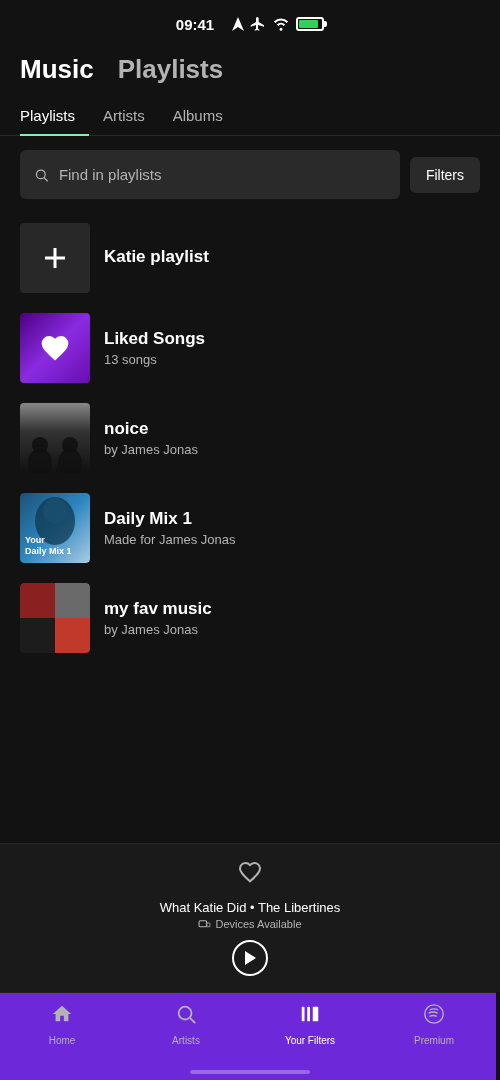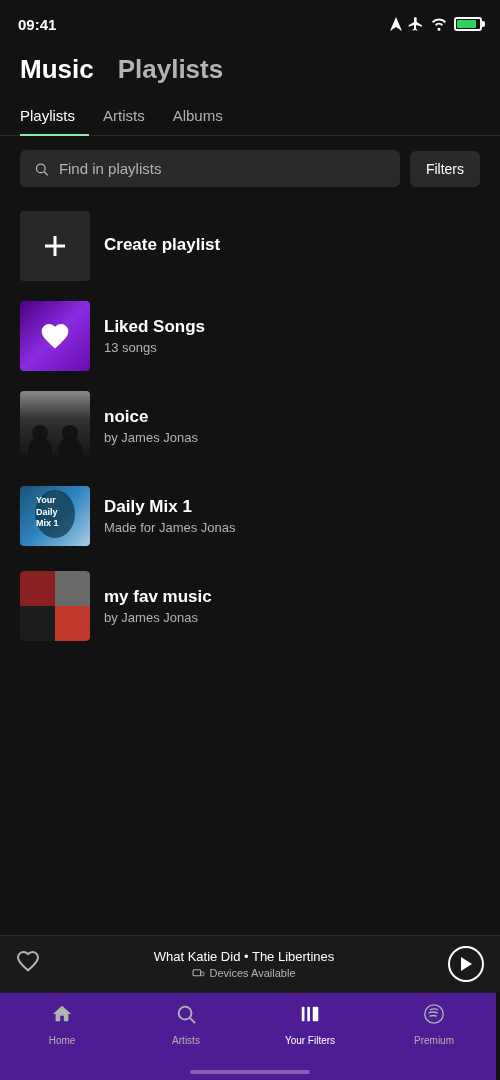--- a/index.html
+++ b/index.html
@@ -10,21 +10,21 @@
       font-family: -apple-system, 'Helvetica Neue', Arial, sans-serif;
       width: 500px;
       height: 1080px;
       overflow: hidden;
       position: relative;
     }
 
     
     .status-bar {
       display: flex;
-      justify-content: space-between;
+      justify-content: center;
       align-items: center;
       padding: 10px 18px 6px;
       height: 44px;
       gap: 18px;
     }
     .status-time {
       font-size: 15px;
       font-weight: 600;
       color: #fff;
     }
@@ -115,21 +115,21 @@
       align-items: center;
       gap: 10px;
       padding: 14px 20px;
     }
     .search-input-wrap {
       flex: 1;
       background: #2a2a2a;
       border-radius: 6px;
       display: flex;
       align-items: center;
-      padding: 10px 14px;
+      padding: 16px 14px;
       gap: 10px;
     }
     .search-input-wrap input {
       background: transparent;
       border: none;
       outline: none;
       color: #b3b3b3;
       font-size: 15px;
       width: 100%;
     }
@@ -239,24 +239,25 @@
     .fav-cell-4 { background: #e74c3c; }
 
     
     .now-playing-bar {
       position: absolute;
       bottom: 88px;
       left: 0;
       right: 0;
       background: #1a1a1a;
       border-top: 1px solid #282828;
-      padding: 10px 16px;
+      padding: 16px 16px;
       display: flex;
       align-items: center;
       gap: 10px;
+      flex-direction: column;
     }
     .np-heart {
       font-size: 22px;
       color: #b3b3b3;
       cursor: pointer;
     }
     .np-info {
       flex: 1;
       text-align: center;
     }
@@ -287,21 +288,21 @@
       justify-content: center;
     }
 
     
     .bottom-nav {
       position: absolute;
       bottom: 0;
       left: 0;
       right: 4px;
       height: 88px;
-      background: #4c1d95;
+      background: #6d28d9;
       display: flex;
       align-items: flex-start;
       justify-content: space-around;
       padding-top: 10px;
       border-top: 1px solid #222;
     }
     .nav-item {
       display: flex;
       flex-direction: column;
       align-items: center;
@@ -400,21 +401,21 @@
 <div class="playlist-list">
 
   <div class="playlist-item">
     <div class="playlist-thumb create-thumb">
       <svg class="plus-icon" viewBox="0 0 32 32" fill="white">
         <line x1="16" y1="6" x2="16" y2="26" stroke="white" stroke-width="3"></line>
         <line x1="6" y1="16" x2="26" y2="16" stroke="white" stroke-width="3"></line>
       </svg>
     </div>
     <div class="playlist-info">
-      <div class="playlist-name">Create playlist</div>
+      <div class="playlist-name">Katie playlist</div>
     </div>
   </div>
 
   <div class="playlist-item">
     <div class="playlist-thumb liked-thumb">
       <svg width="32" height="32" viewBox="0 0 24 24" fill="white">
         <path d="M12 21.35l-1.45-1.32C5.4 15.36 2 12.28 2 8.5A5.5 5.5 0 0 1 7.5 3c1.74 0 3.41.81 4.5 2.09A6.09 6.09 0 0 1 16.5 3 5.5 5.5 0 0 1 22 8.5c0 3.78-3.4 6.86-8.55 11.54L12 21.35z"></path>
       </svg>
     </div>
     <div class="playlist-info">
@@ -436,21 +437,21 @@
       </div>
     </div>
     <div class="playlist-info">
       <div class="playlist-name">noice</div>
       <div class="playlist-sub">by James Jonas</div>
     </div>
   </div>
 
   <div class="playlist-item">
     <div class="playlist-thumb">
-      <div class="daily-mix-art" style="width:70px;height:60px;background:linear-gradient(135deg,#1a5276 0%,#2e86c1 50%,#a9cce3 100%);display:flex;flex-direction:column;align-items:flex-start;justify-content:flex-end;padding:16px;border-radius:4px;position:relative;overflow:hidden;">
+      <div class="daily-mix-art" style="width:70px;height:70px;background:linear-gradient(135deg,#1a5276 0%,#2e86c1 50%,#a9cce3 100%);display:flex;flex-direction:column;align-items:flex-start;justify-content:flex-end;padding:5px;border-radius:4px;position:relative;overflow:hidden;">
 
         <svg width="70" height="70" viewBox="0 0 70 70" style="position:absolute;top:0;left:0;">
           <ellipse cx="35" cy="28" rx="20" ry="24" fill="#0d3349" opacity="0.7"></ellipse>
           <ellipse cx="35" cy="18" rx="12" ry="13" fill="#1a4f6e" opacity="0.8"></ellipse>
         </svg>
         <div class="daily-mix-label" style="position:relative;z-index:1;font-size:9px;font-weight:700;color:#fff;line-height:1.3;">Your<br>Daily Mix 1</div>
       </div>
     </div>
     <div class="playlist-info">
       <div class="playlist-name">Daily Mix 1</div>

